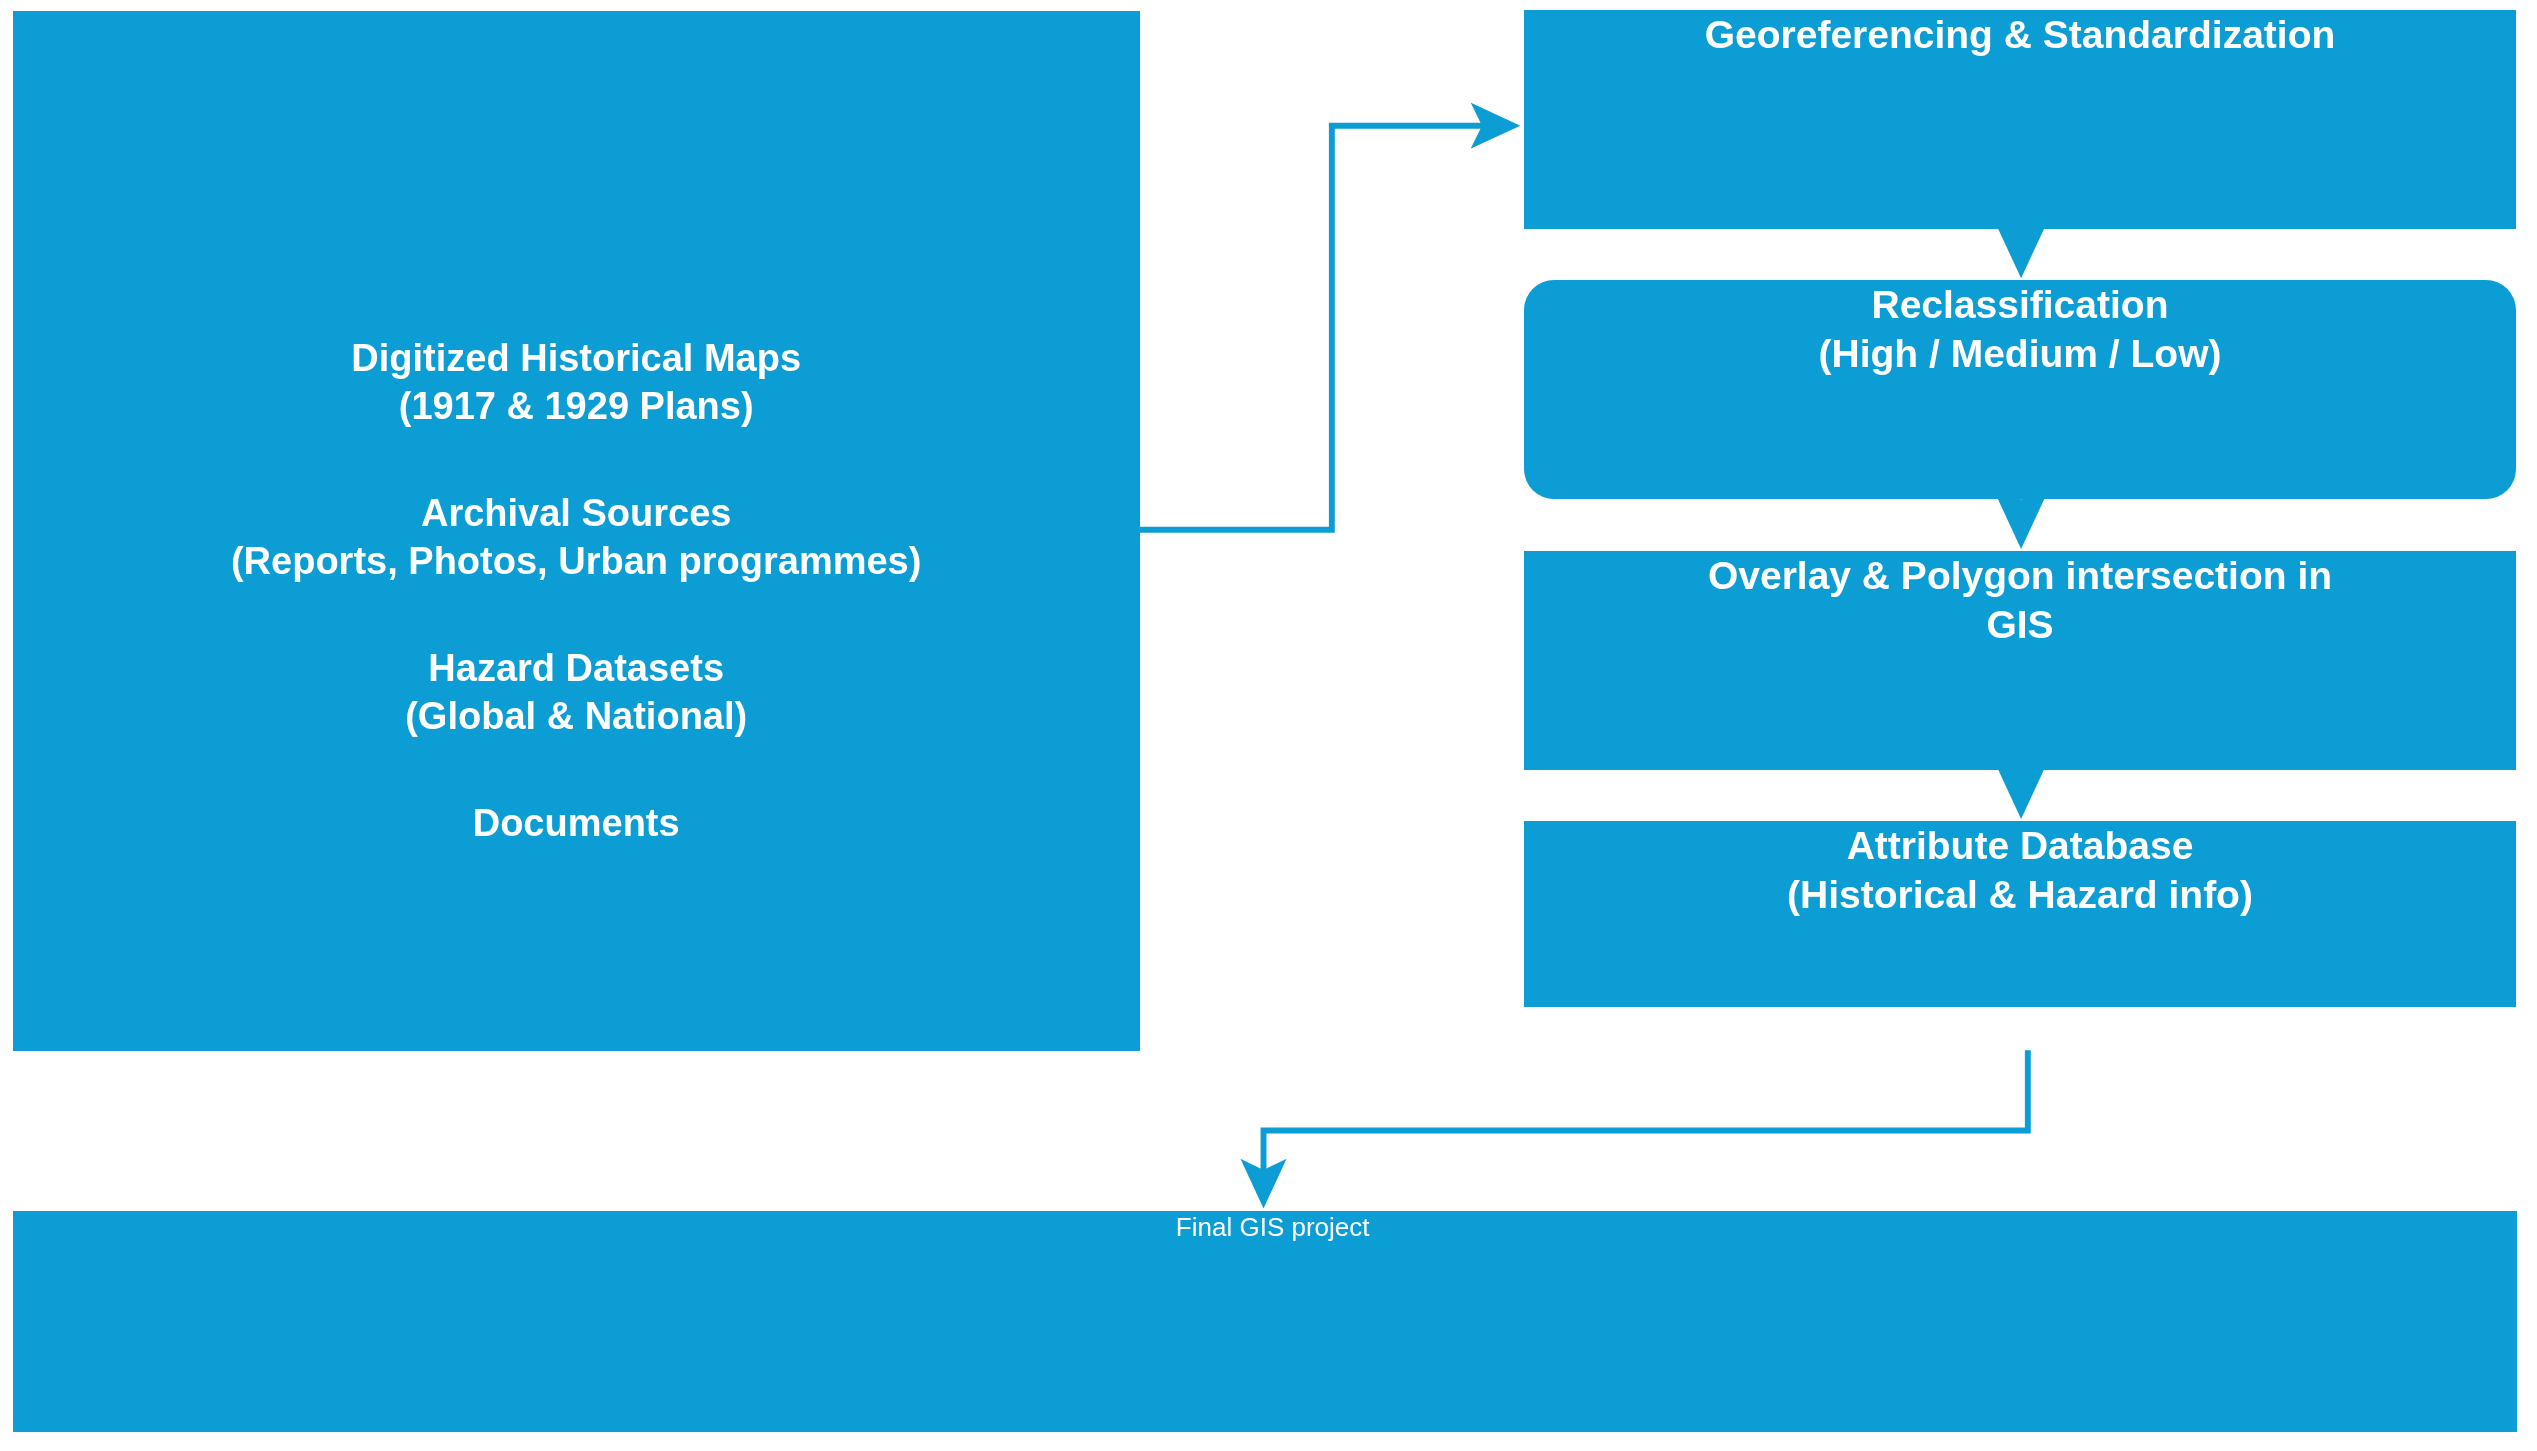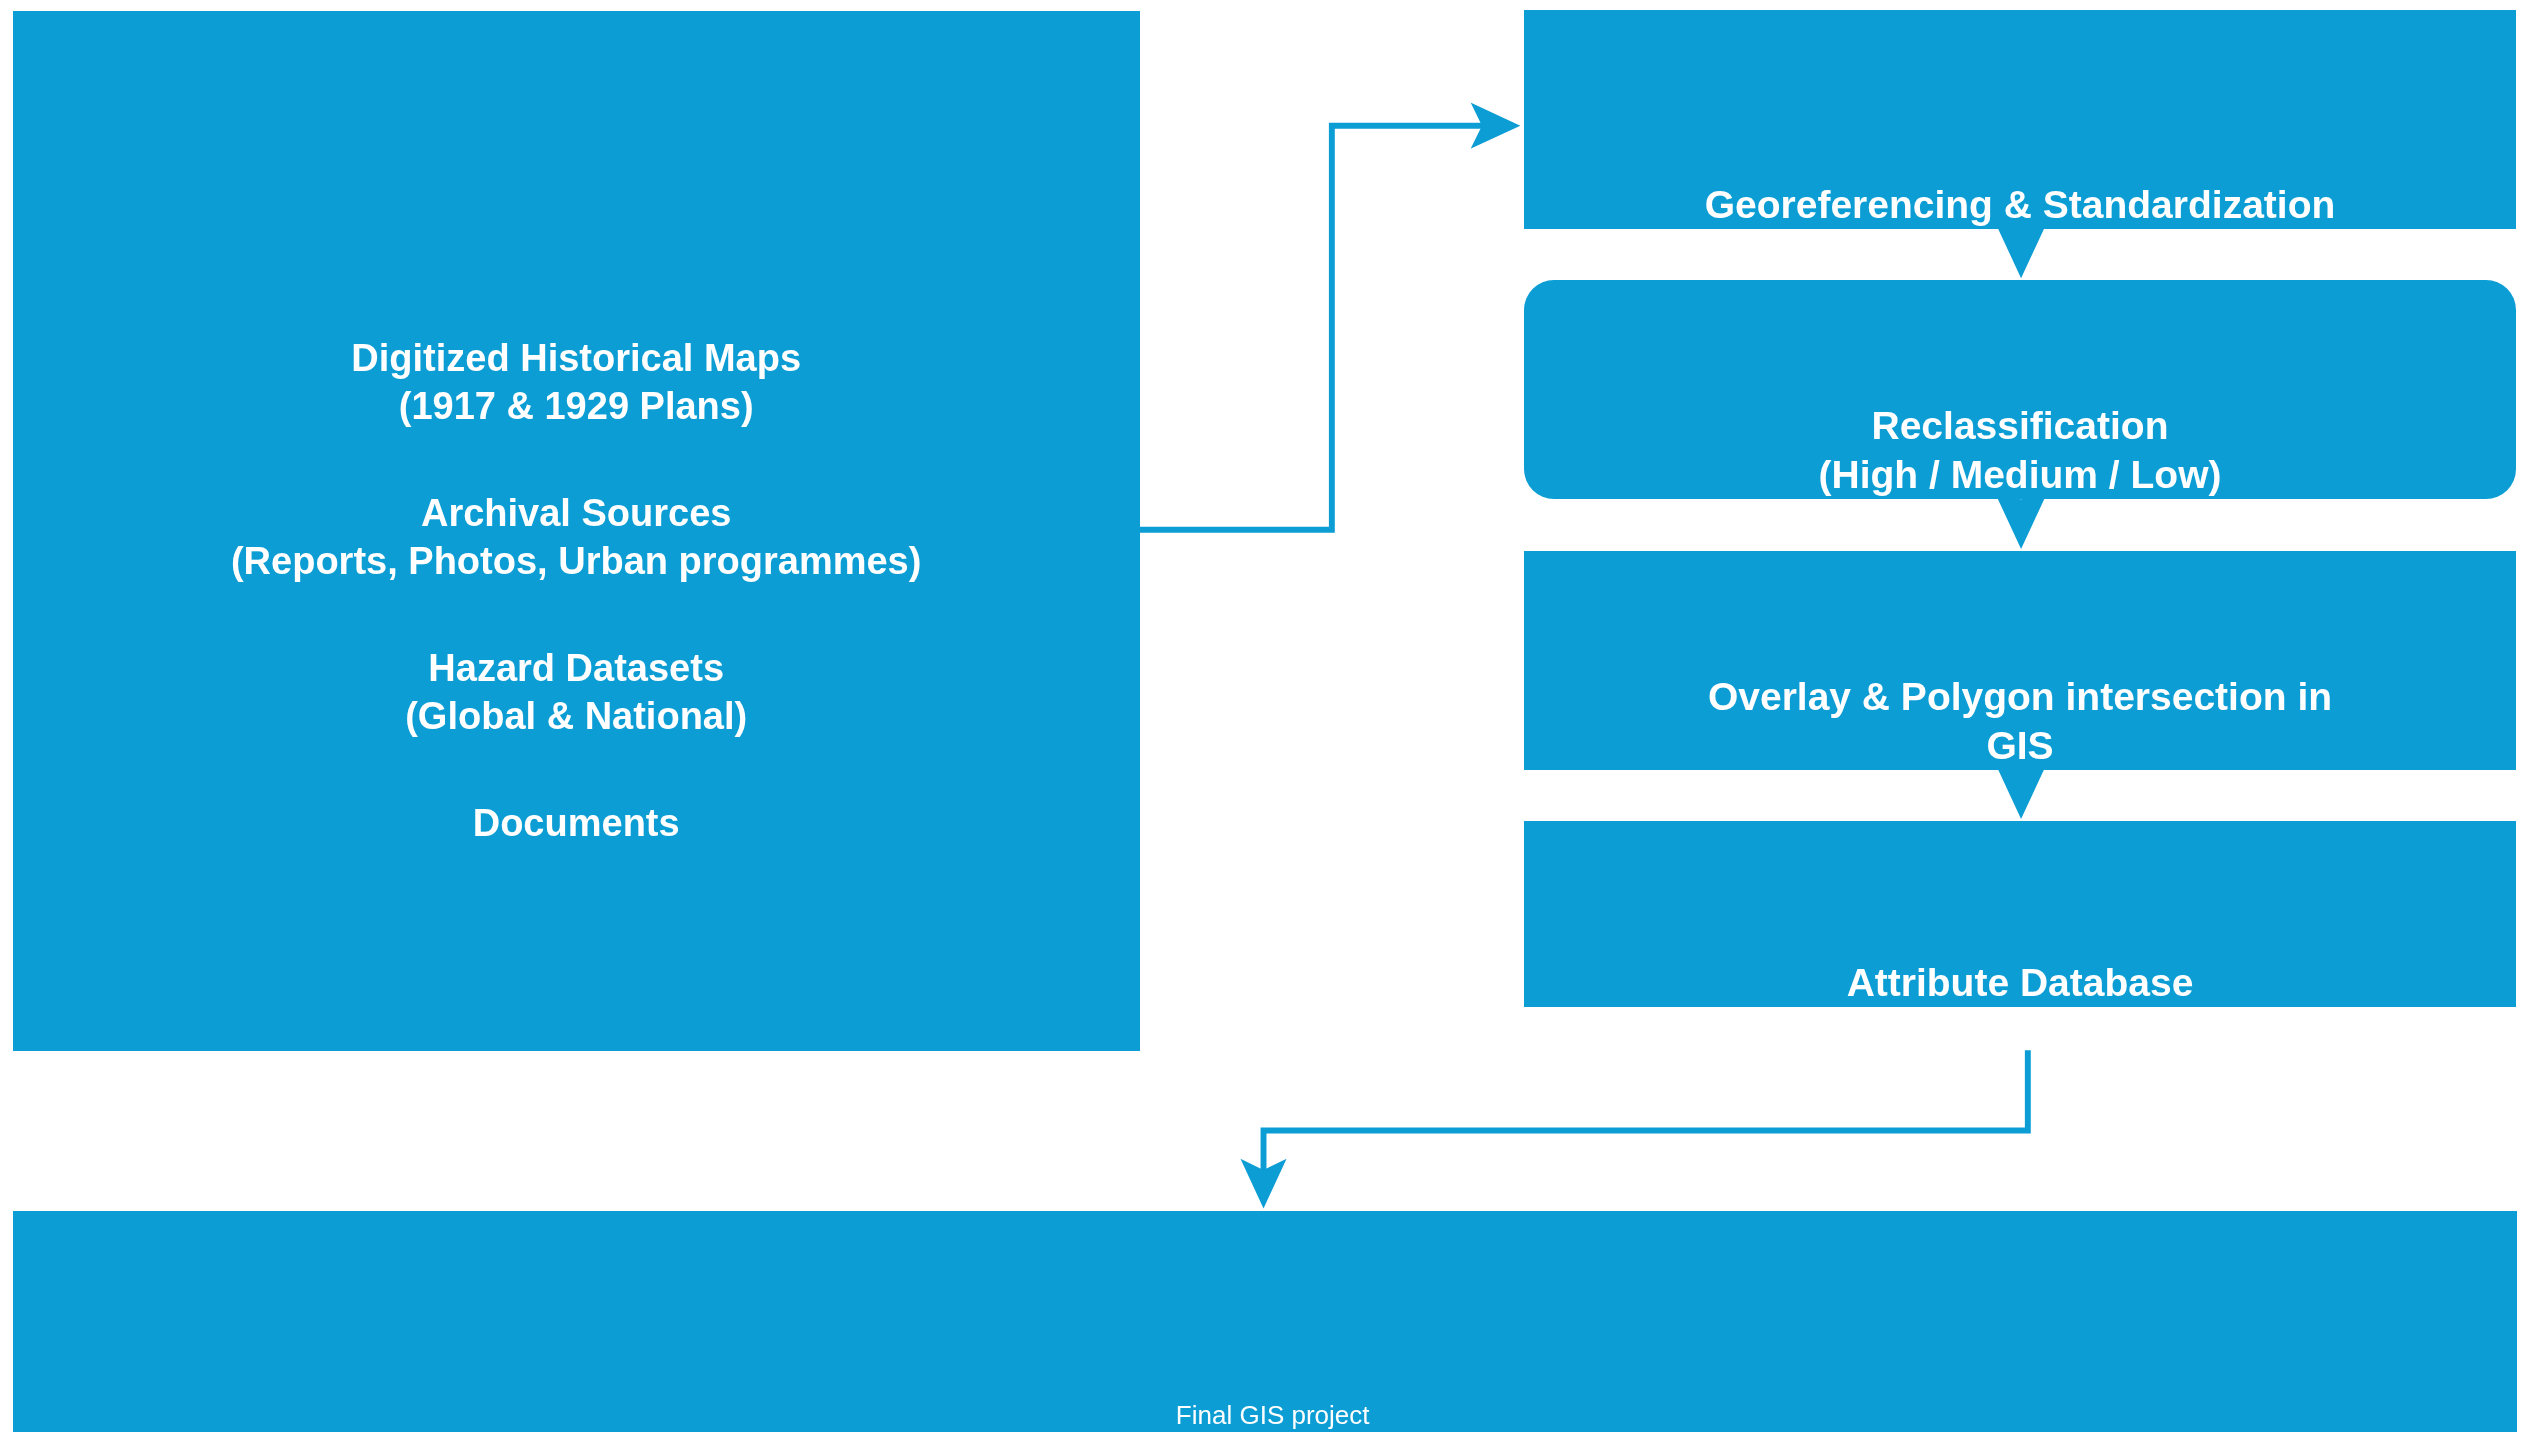--- a/index.html
+++ b/index.html
@@ -19,21 +19,21 @@
     background: #ffffff;
     overflow: hidden;
   }
   .node {
     position: absolute;
     background: #0C9DD5;
     color: #ffffff;
     display: flex;
     flex-direction: column;
     align-items: center;
-    justify-content: flex-end;
+    justify-content: flex-start;
     text-align: center;
     box-sizing: border-box;
     line-height: 1.26;
   }
   .node .block {
     width: 100%;
   }
   .node .line {
     display: block;
     width: 100%;
@@ -143,20 +143,21 @@
     <span class="line">(High / Medium / Low)</span>
   </div>
 
   <div class="node proc" id="node-overlay">
     <span class="line">Overlay &amp; Polygon intersection in</span>
     <span class="line">GIS</span>
   </div>
 
   <div class="node proc" id="node-attributes">
     <span class="line">Attribute Database</span>
+    <span class="line">(Historical &amp; Hazard info)</span>
   </div>
 
   <div class="node" id="node-final">
     <span class="line">Final GIS project</span>
   </div>
 
 </div>
 
 
 </body></html>

